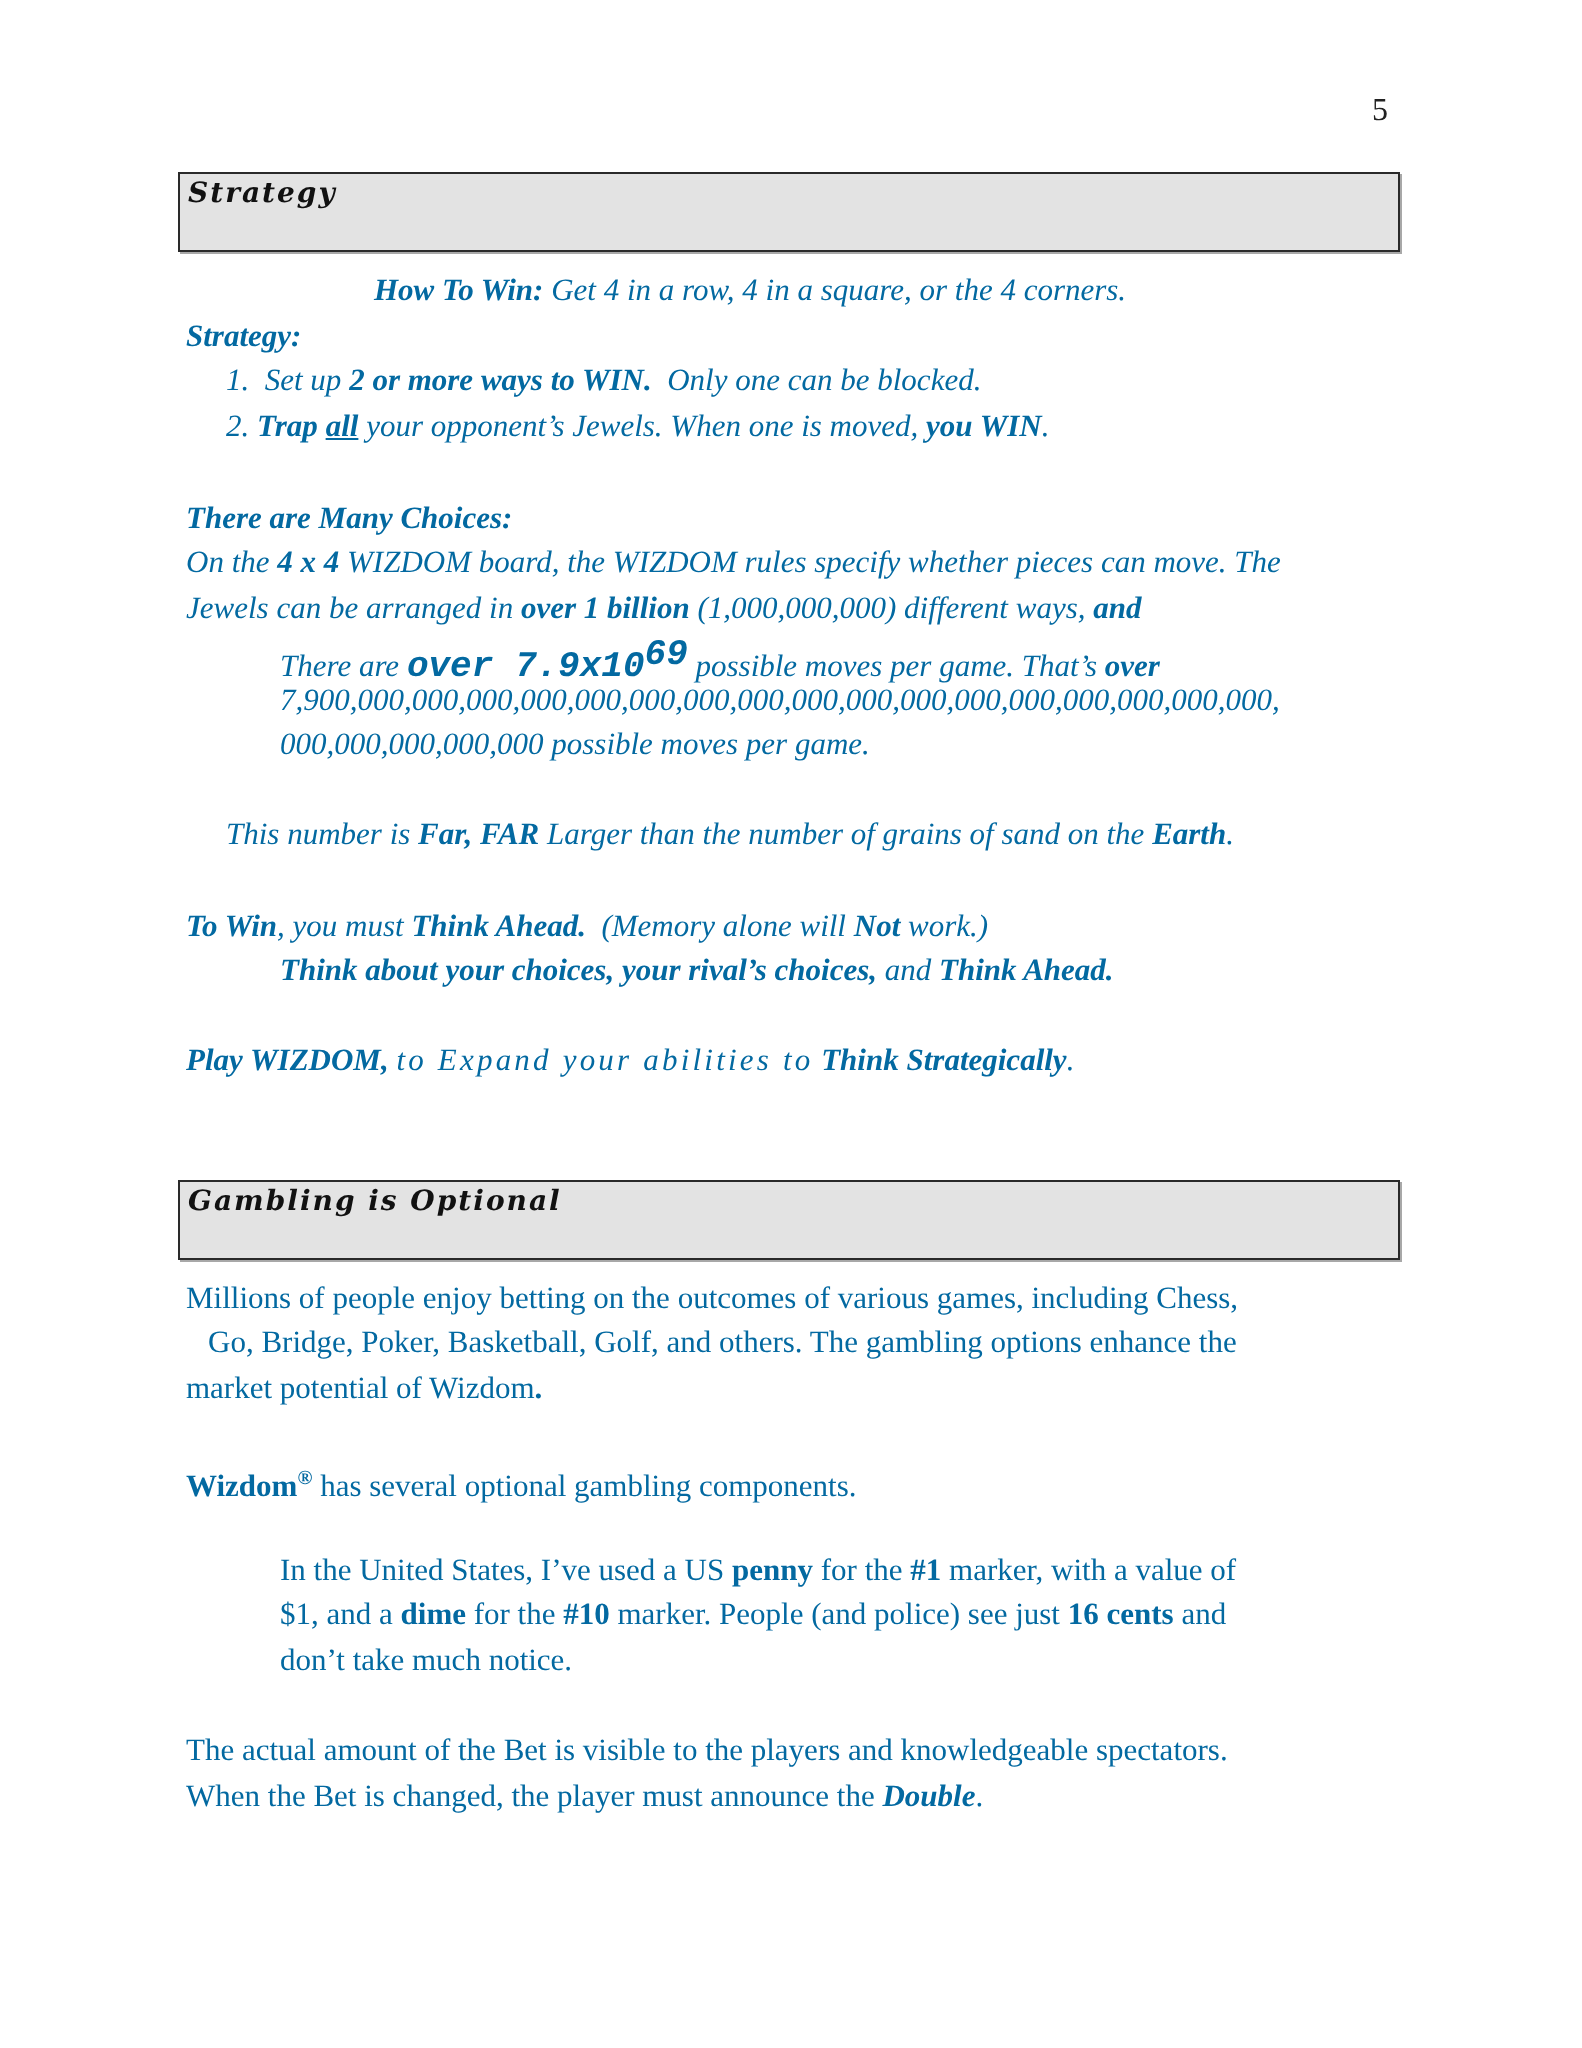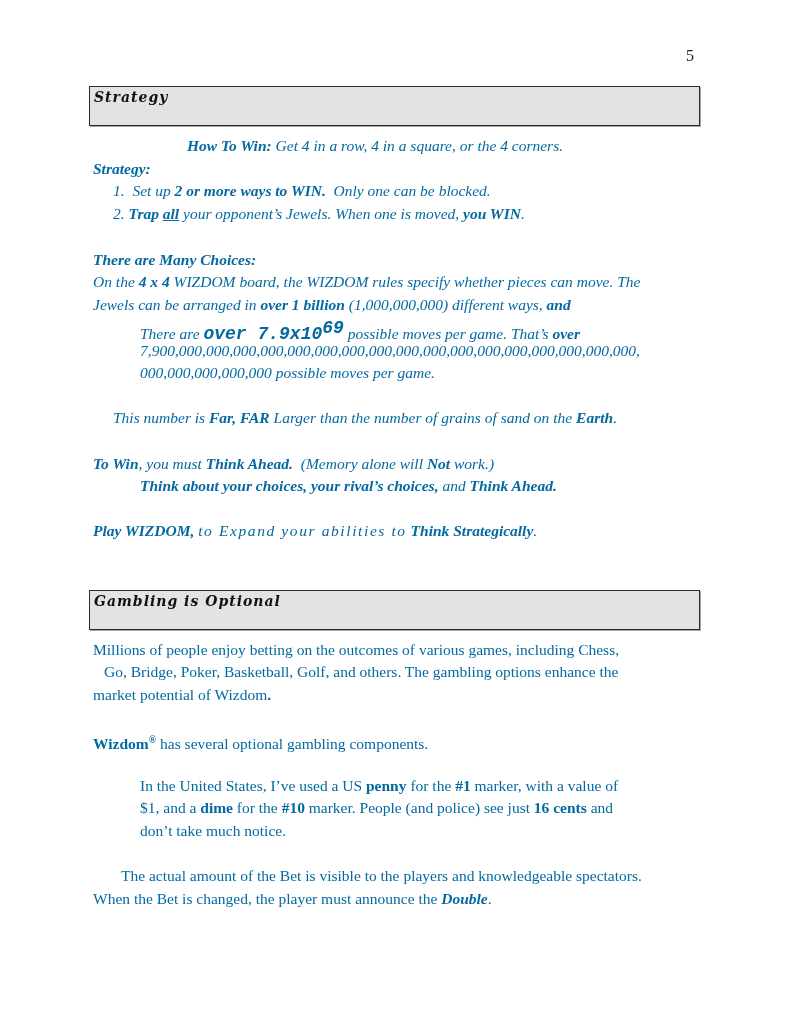--- a/index.html
+++ b/index.html
@@ -168,17 +168,17 @@
   <span>$1, and a</span>
   <span class="b">dime</span>
   <span>for the</span>
   <span class="b">#10</span>
   <span>marker. People (and police) see just</span>
   <span class="b">16 cents</span>
   <span>and</span>
 </div>
 <div class="line" style="top:821px; left:140px;">don’t take much notice.</div>
 
-<div class="line" style="top:866px; left:93px;margin-left:28px;">The actual amount of the Bet is visible to the players and knowledgeable spectators.</div>
+<div class="line" style="top:866px; left:93px;">The actual amount of the Bet is visible to the players and knowledgeable spectators.</div>
 <div class="line" style="top:889px; left:93px;">
   <span>When the Bet is changed, the player must announce the</span>
   <span class="b it">Double</span><span>.</span>
 </div>
 
 </body></html>

